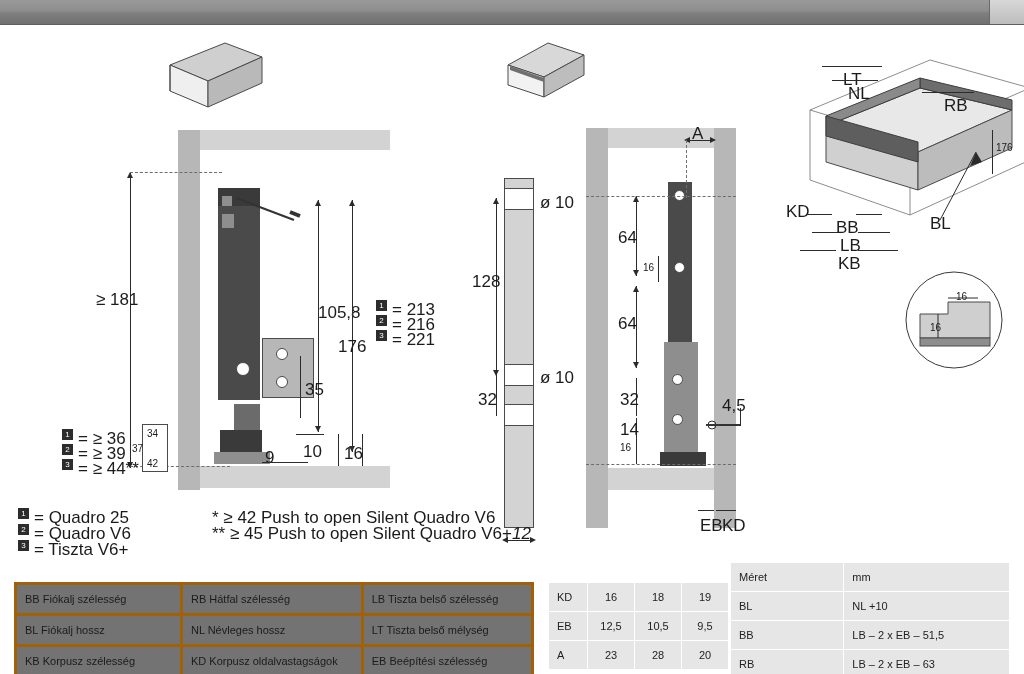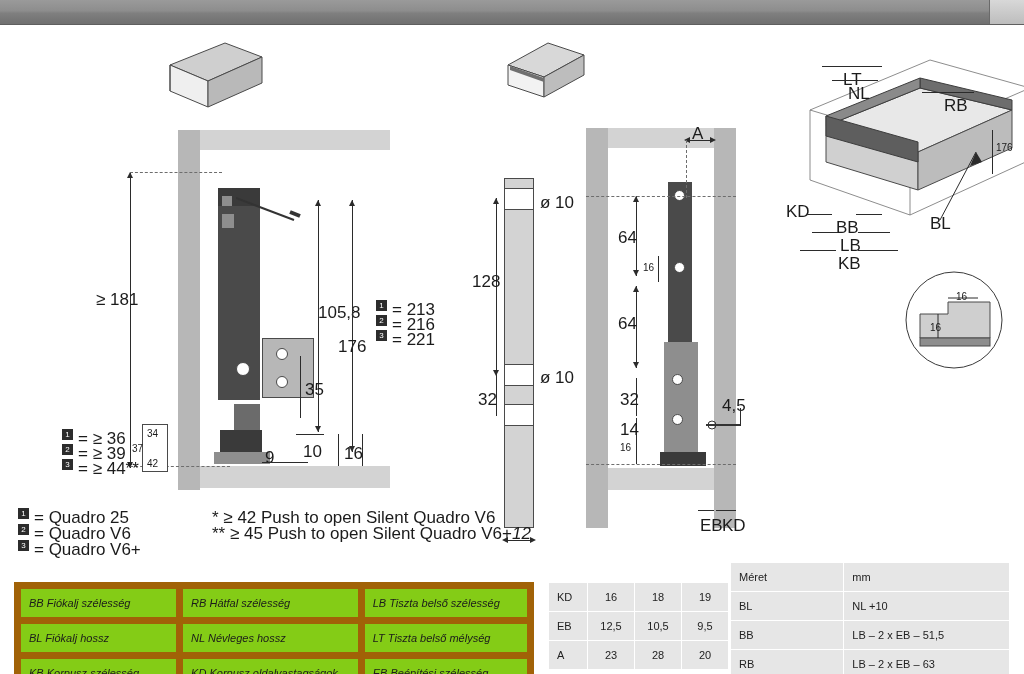--- a/index.html
+++ b/index.html
@@ -58,22 +58,22 @@
   .ah{position:absolute;width:0;height:0;}
   .ah-l{border-top:3px solid transparent;border-bottom:3px solid transparent;border-right:6px solid #2b2b2b;}
   .ah-r{border-top:3px solid transparent;border-bottom:3px solid transparent;border-left:6px solid #2b2b2b;}
   .ah-u{border-left:3px solid transparent;border-right:3px solid transparent;border-bottom:6px solid #2b2b2b;}
   .ah-d{border-left:3px solid transparent;border-right:3px solid transparent;border-top:6px solid #2b2b2b;}
 
   
   table{border-collapse:collapse;font-size:11px;}
   .legend-table{position:absolute;left:14px;top:582px;width:520px;}
   .legend-table td{
-    background:#84cc16;border:7px solid #a16207;padding:5px 8px;height:18px;
-    color:#1b1b1b;white-space:nowrap;font-style:italic;
+    background:#737373;border:3px solid #a16207;padding:5px 8px;height:18px;
+    color:#1b1b1b;white-space:nowrap;
   }
   .legend-table td.col1{width:172px;}
   .legend-table td.col2{width:172px;}
   .legend-table td.col3{width:168px;}
 
   .kd-table{position:absolute;left:548px;top:582px;}
   .kd-table td{
     background:#e6e6e6;border:1px solid #ffffff;padding:5px 6px;height:18px;text-align:center;
   }
   .kd-table td.key{width:24px;text-align:left;padding-left:8px;}
@@ -189,21 +189,21 @@
       <div class="badge" style="left:376px;top:330px;">3</div>
       <div class="lbl" style="left:392px;top:330px;">= 221</div>
     </div>
 
     <div>
       <div class="badge" style="left:18px;top:508px;">1</div>
       <div class="lbl" style="left:34px;top:508px;">= Quadro 25</div>
       <div class="badge" style="left:18px;top:524px;">2</div>
       <div class="lbl" style="left:34px;top:524px;">= Quadro V6</div>
       <div class="badge" style="left:18px;top:540px;">3</div>
-      <div class="lbl" style="left:34px;top:540px;">= Quadro V6+</div>
+      <div class="lbl" style="left:34px;top:540px;">= Tiszta V6+</div>
     </div>
 
     <div class="lbl" style="left:212px;top:508px;">*  ≥ 42 Push to open Silent Quadro V6</div>
     <div class="lbl" style="left:212px;top:524px;">** ≥ 45 Push to open Silent Quadro V6+</div>
   </div>
 
   <div>
     <div class="box grey-l outline" style="left:504px;top:178px;width:30px;height:350px;"></div>
     <div class="box white outline" style="left:504px;top:188px;width:30px;height:22px;"></div>
     <div class="box white outline" style="left:504px;top:364px;width:30px;height:22px;"></div>

